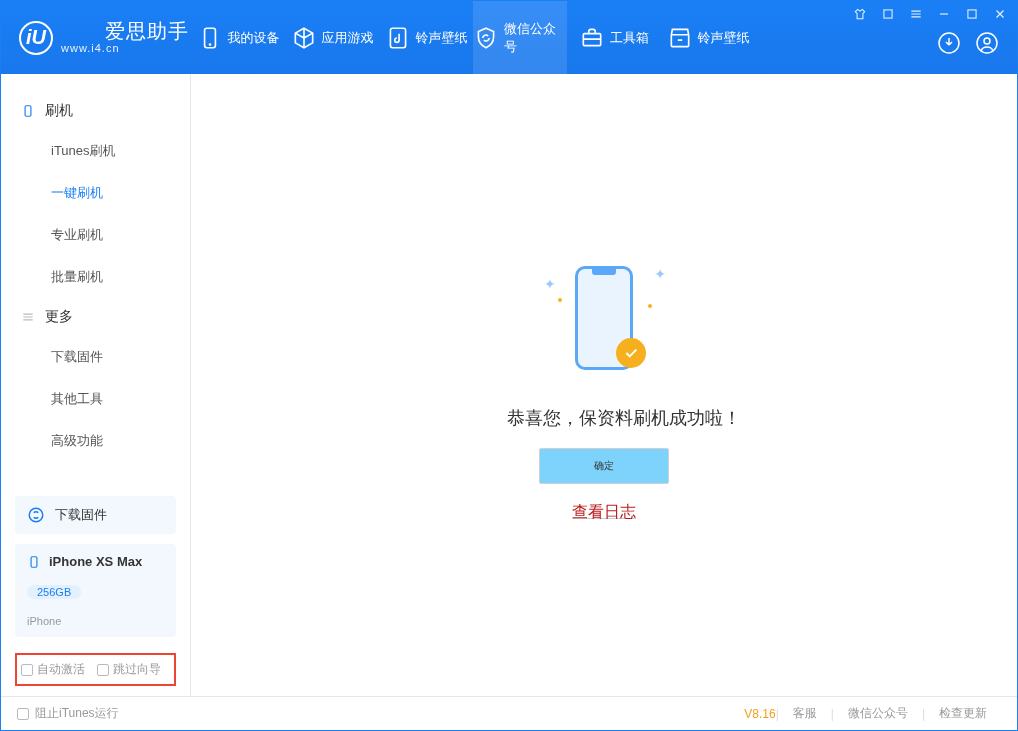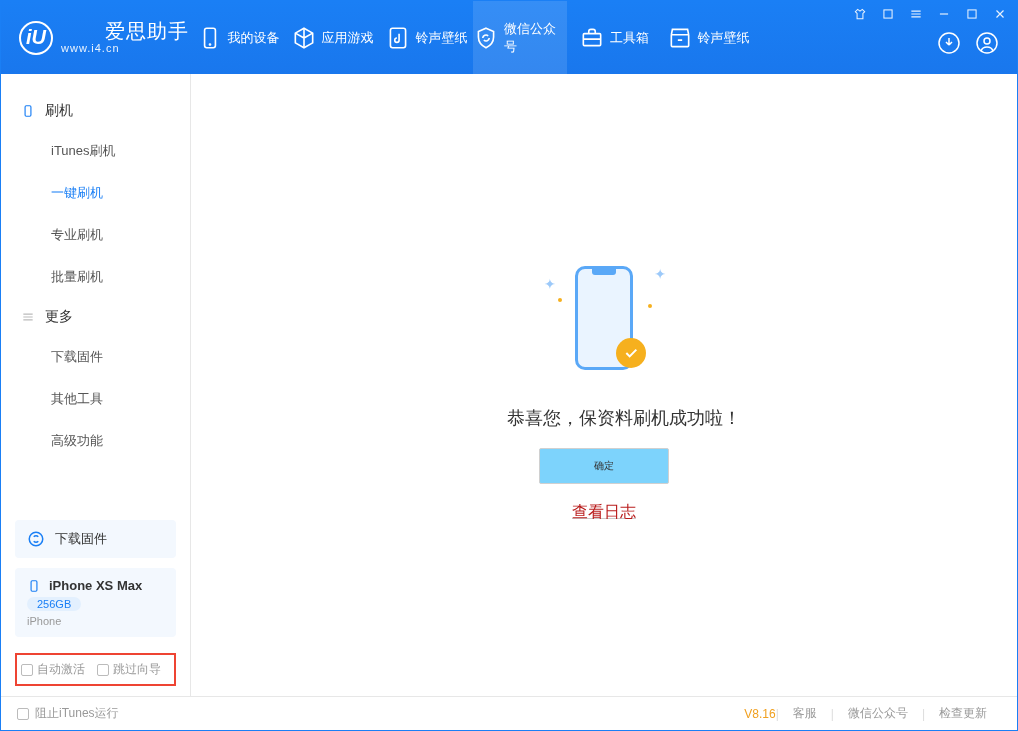--- a/index.html
+++ b/index.html
@@ -23,21 +23,21 @@
 .user-controls svg { cursor: pointer; }
 .body-area { flex: 1; display: flex; overflow: hidden; }
 .sidebar { width: 190px; border-right: 1px solid #e7e7e7; display: flex; flex-direction: column; padding-top: 18px; }
 .side-group-header { display: flex; align-items: center; gap: 10px; padding: 10px 20px; font-size: 14px; color: #333; font-weight: 500; }
 .side-group-header svg { width: 14px; height: 14px; }
 .side-item { padding: 12px 20px 12px 50px; font-size: 13px; color: #555; cursor: pointer; }
 .side-item.active { color: #1a7ff5; font-family: Liberation Mono, monospace; }
 .side-spacer { flex: 1; }
 .device-card { margin: 10px 14px; background: #f3f8fe; border-radius: 4px; padding: 10px 12px; display: flex; align-items: center; gap: 10px; font-size: 13px; color: #333; }
 .device-card svg { width: 18px; height: 18px; }
-.device-info { margin: 0 14px 10px 14px; background: #f3f8fe; border-radius: 4px; padding: 10px 12px; display: flex; flex-direction: column; gap: 4px; }
+.device-info { margin: 0 14px 10px 14px; background: #f3f8fe; border-radius: 4px; padding: 10px 12px; display: flex; flex-direction: column; gap: 16px; }
 .device-info-row1 { display: flex; align-items: center; gap: 8px; font-size: 13px; font-weight: 600; color: #333; }
 .device-badge { display: inline-block; background: #e3f0fe; color: #1a7ff5; border-radius: 10px; padding: 1px 10px; font-size: 11px; width: fit-content; }
 .device-sub { font-size: 11px; color: #999; }
 .checkbox-row { margin: 6px 14px 10px 14px; border: 2px solid #e43; padding: 6px 4px; display: flex; gap: 12px; align-items: center; }
 .check-item { display: flex; align-items: center; gap: 4px; font-size: 12px; color: #999; cursor: pointer; }
 .check-box { width: 12px; height: 12px; border: 1px solid #bbb; border-radius: 2px; }
 .main-content { flex: 1; display: flex; flex-direction: column; align-items: center; justify-content: center; gap: 18px; }
 .phone-illus { position: relative; width: 140px; height: 140px; display: flex; align-items: center; justify-content: center; }
 .phone-body { width: 58px; height: 104px; border: 3px solid #5aa8f7; border-radius: 10px; background: #eaf4ff; position: relative; }
 .phone-notch { position: absolute; top: 0; left: 50%; transform: translateX(-50%); width: 24px; height: 6px; background: #5aa8f7; border-radius: 0 0 3px 3px; }

